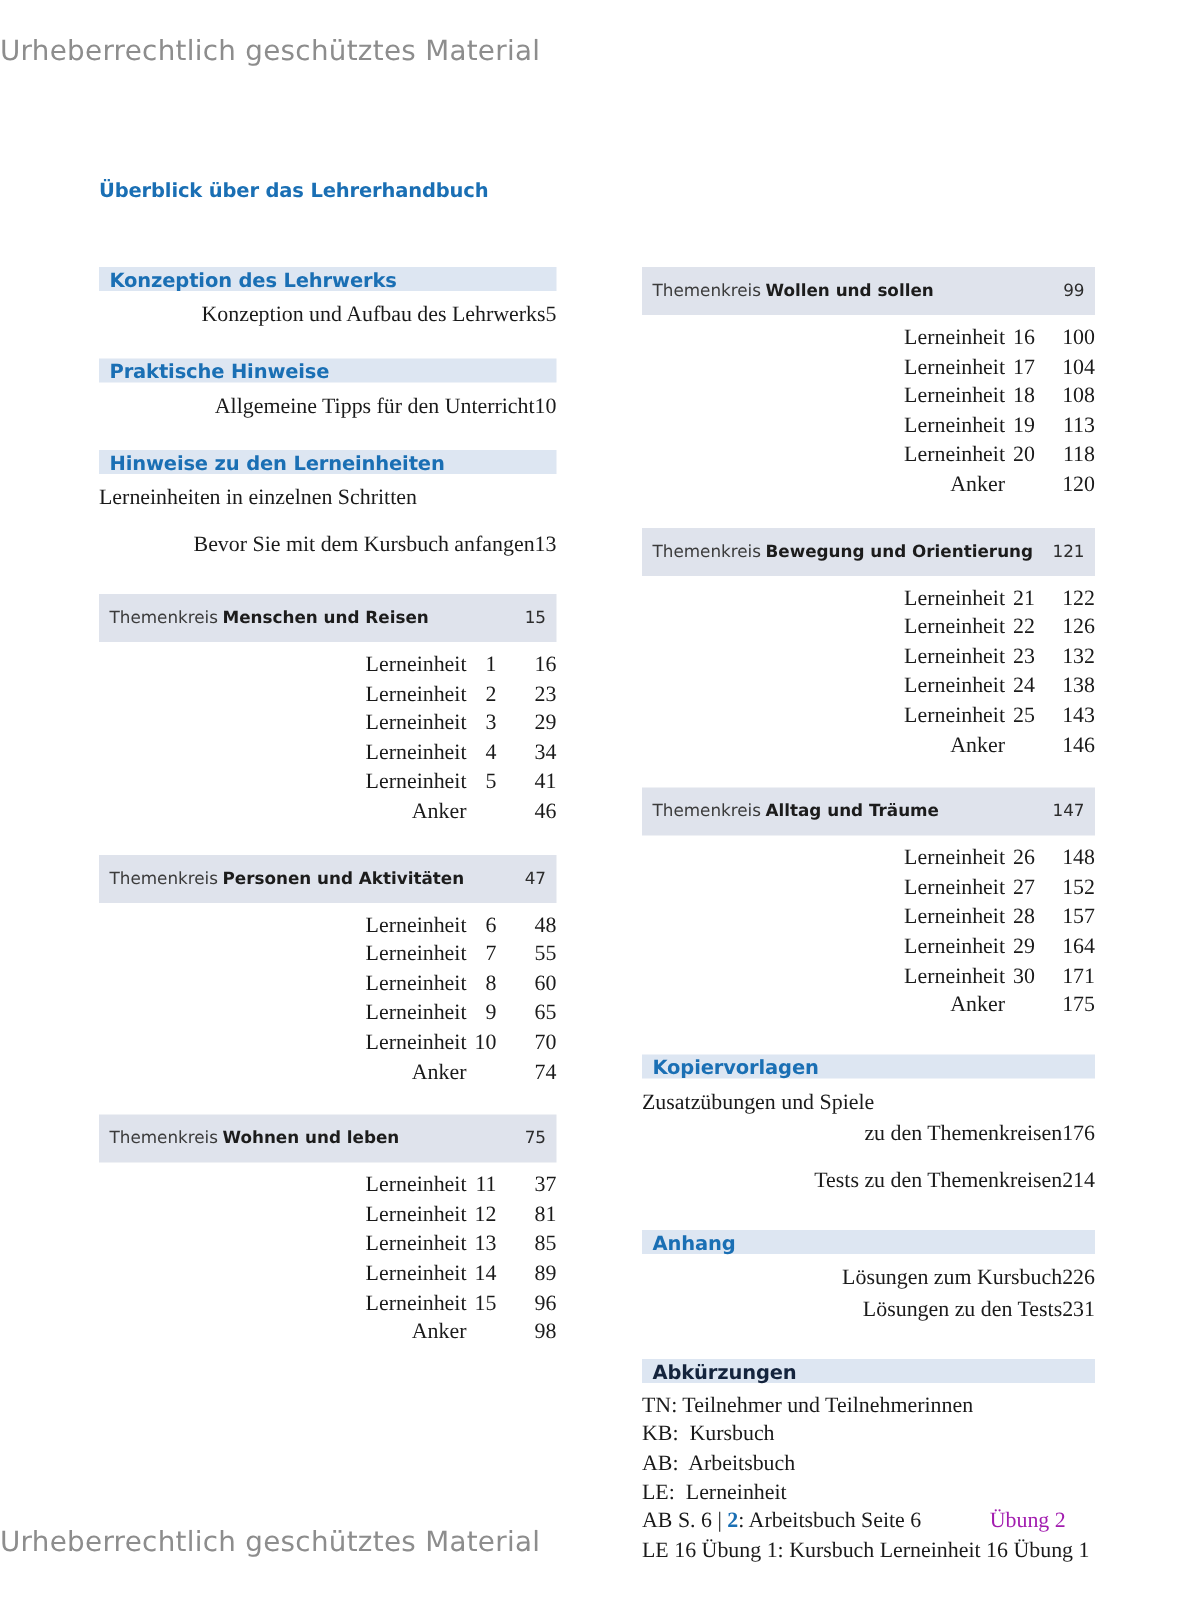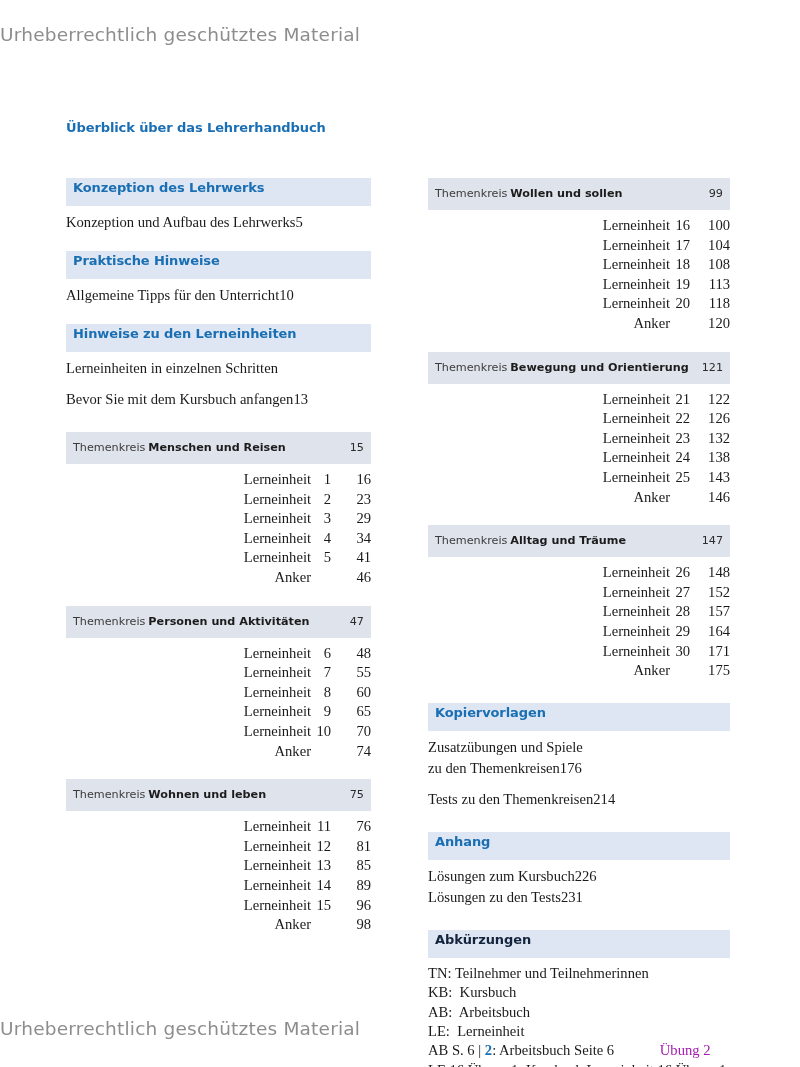--- a/index.html
+++ b/index.html
@@ -43,21 +43,21 @@
   .col {
     position: absolute;
     top: 178px;
   }
   .col-left { left: 66px; width: 305px; }
   .col-right { left: 428px; width: 302px; }
 
   
   .section-bar {
     background: #dde6f2;
-    height: 28px;
+    height: 16px;
     line-height: 20px;
     padding: 0 7px;
     font-family: "DejaVu Sans", sans-serif;
     font-weight: bold;
     font-size: 13px;
     color: #1a6fb4;
     letter-spacing: -0.1px;
     box-sizing: border-box;
   }
   .section-bar.dark-label { color: #14243d; }
@@ -77,21 +77,21 @@
     box-sizing: border-box;
   }
   .tk-bar .tk-left { white-space: nowrap; }
   .tk-bar .tk-kind { font-weight: normal; color: #3b3b3b; }
   .tk-bar .tk-name { font-weight: bold; color: #1c1c1c; margin-left: 3px; }
   .tk-bar .tk-page { font-weight: normal; color: #2c2c2c; }
 
   
   .entry {
     display: flex;
-    justify-content: flex-start;
+    justify-content: flex-end;
     align-items: baseline;
     font-size: 14.6px;
     line-height: 21px;
     color: #1a1a1a;
   }
   .entry .e-label { white-space: nowrap; }
   .entry .e-page { white-space: nowrap; }
 
   .entry-wrap {
     font-size: 14.6px;
@@ -265,21 +265,21 @@
     <span class="tk-left">
       <span class="tk-kind">Themenkreis</span><span class="tk-name">Wohnen und leben</span>
     </span>
     <span class="tk-page">75</span>
   </div>
   <div class="sp-6"></div>
   <div>
     <div class="le-row">
         <span class="le-label">Lerneinheit</span>
         <span class="le-num">11</span>
-        <span class="le-page">76</span>
+        <span class="le-page">37</span>
       </div>
     <div class="le-row">
         <span class="le-label">Lerneinheit</span>
         <span class="le-num">12</span>
         <span class="le-page">81</span>
       </div>
     <div class="le-row">
         <span class="le-label">Lerneinheit</span>
         <span class="le-num">13</span>
         <span class="le-page">85</span>

